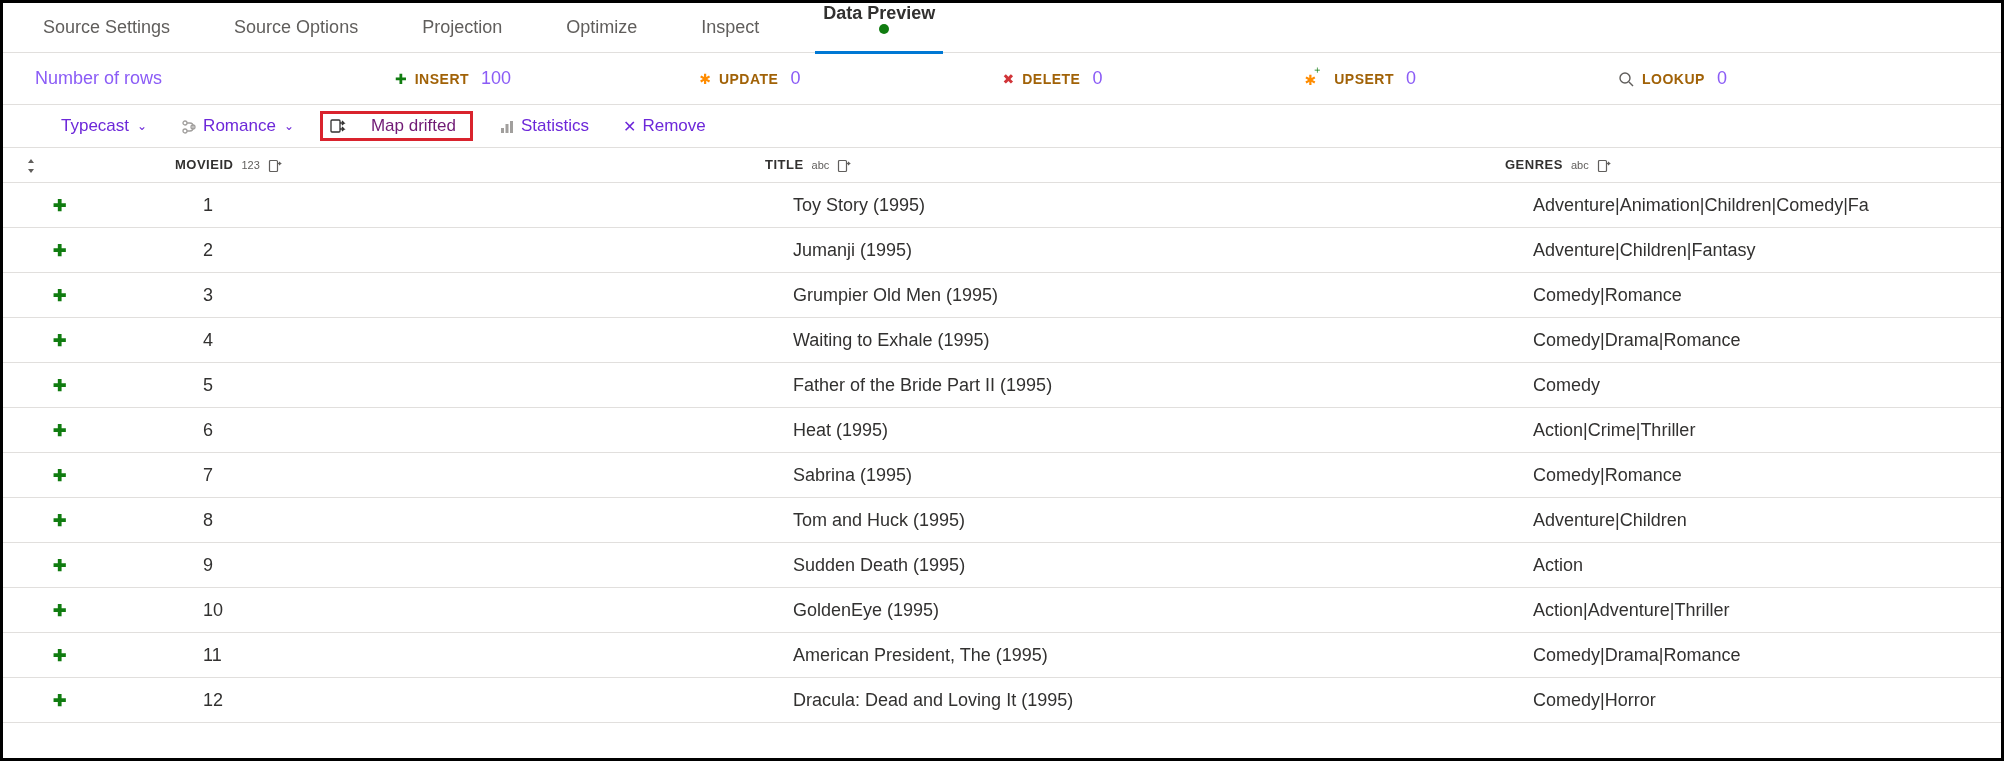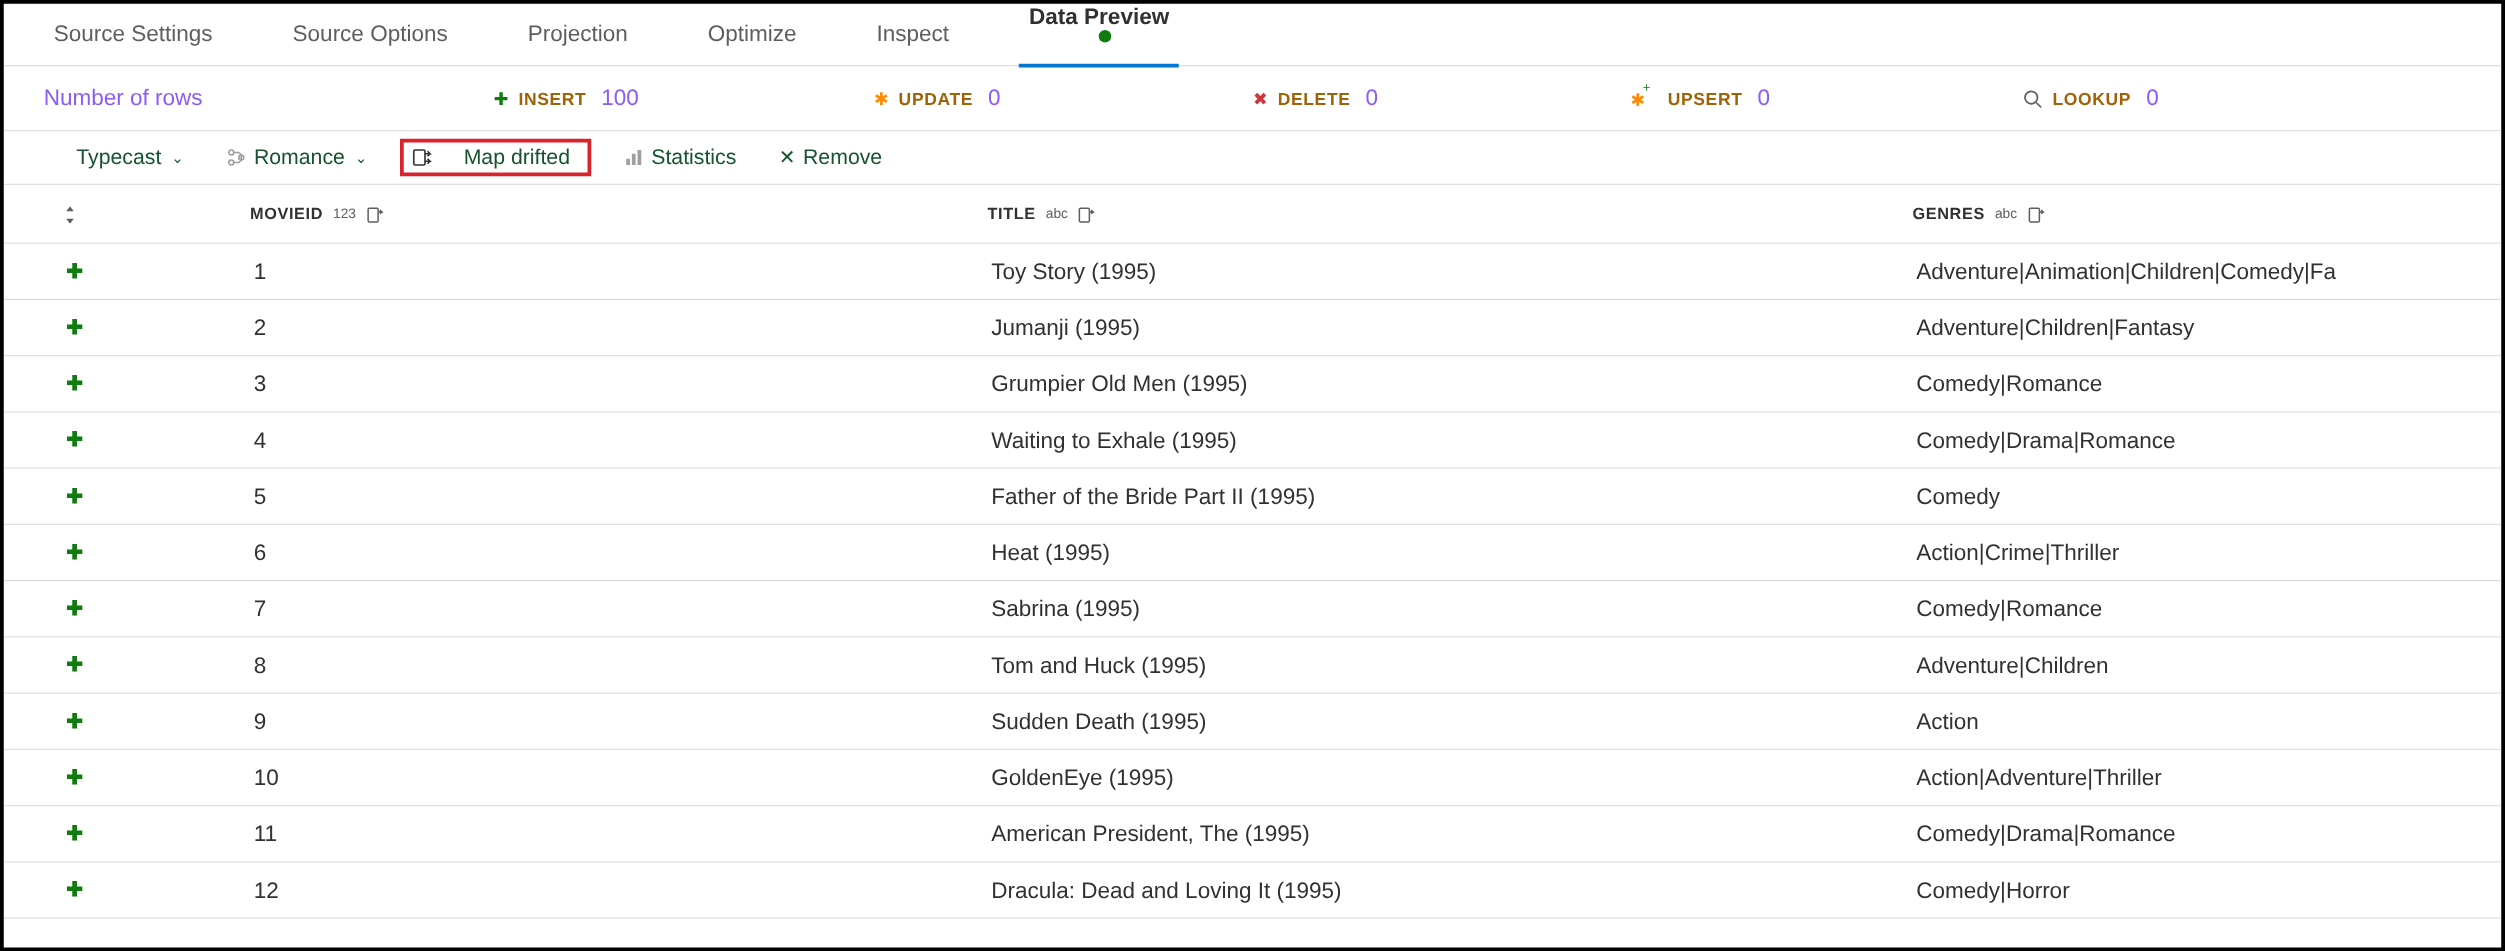--- a/index.html
+++ b/index.html
@@ -104,40 +104,40 @@
     align-items: center;
     height: 42px;
     padding: 0 50px;
     gap: 18px;
   }
   .tool {
     display: flex;
     align-items: center;
     gap: 6px;
     font-size: 17px;
-    color: #14532d;
+    color: #6d28d9;
     cursor: pointer;
     padding: 4px 8px;
   }
-  .tool.enabled { color: #14532d; gap: 24px; }
+  .tool.enabled { color: #701a75; gap: 24px; }
   .tool-icon { font-size: 16px; }
   .highlight-box {
     border: 3px solid #d9232d;
     padding: 2px 14px 2px 6px;
     display: flex;
     align-items: center;
     gap: 10px;
   }
 
   
   .thead {
     display: flex;
     align-items: center;
-    height: 48px;
-    padding: 0 47px;
+    height: 36px;
+    padding: 0 22px;
     border-top: 1px solid #e1dfdd;
     border-bottom: 1px solid #e1dfdd;
   }
   .col-sort {
     width: 150px;
     display: flex;
     align-items: center;
     color: #605e5c;
     font-size: 14px;
   }

